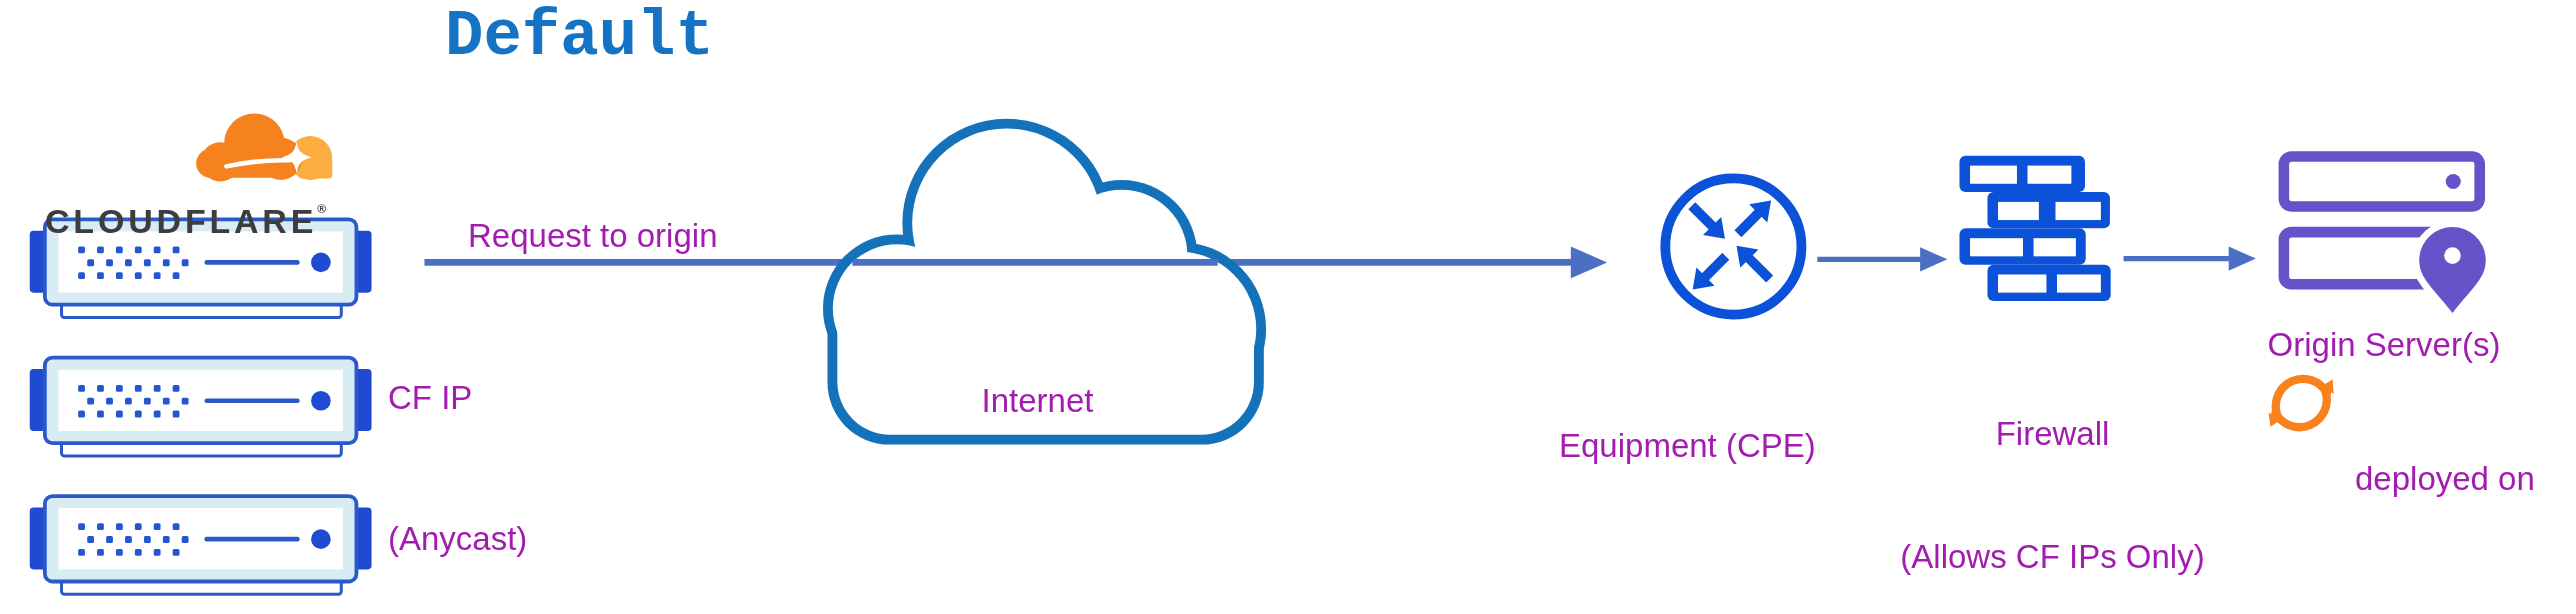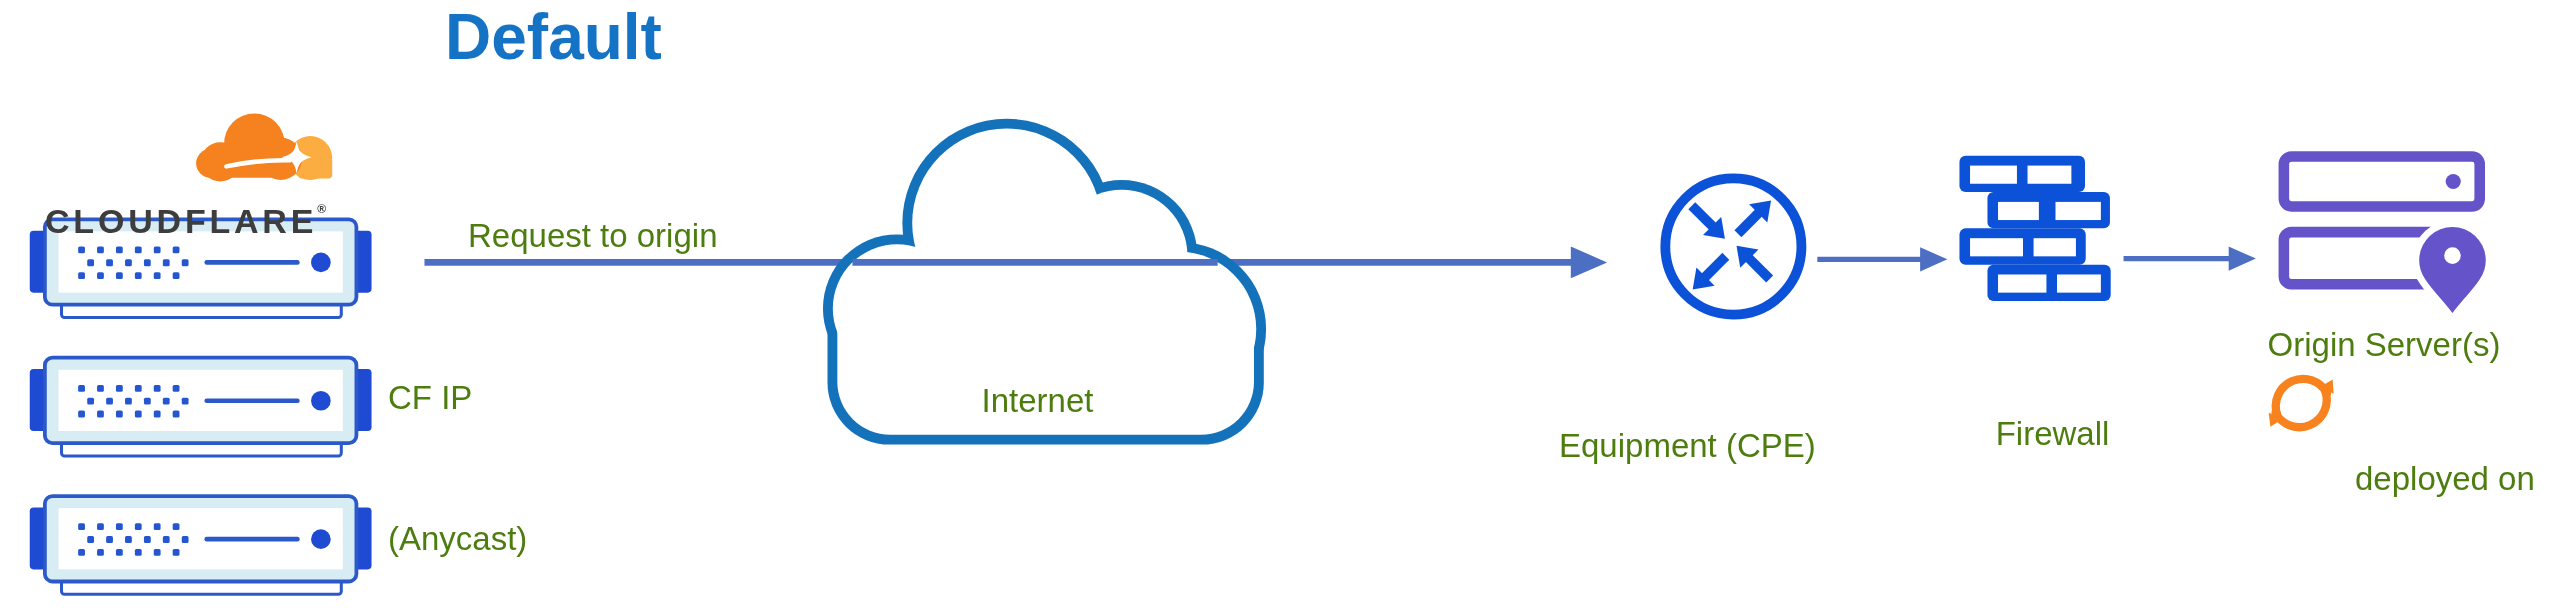--- a/index.html
+++ b/index.html
@@ -5,24 +5,24 @@
   html,body{margin:0;padding:0;background:#ffffff;}
   .stage{
     position:relative;
     width:2576px;
     height:614px;
     background:#ffffff;
     overflow:hidden;
     font-family:"Liberation Sans","DejaVu Sans",sans-serif;
   }
   .layer{position:absolute;left:0;top:0;width:2576px;height:614px;}
-  .txt{position:absolute;color:#4d7c0f;font-size:33px;line-height:42px;white-space:pre;}
+  .txt{position:absolute;color:#a21caf;font-size:33px;line-height:42px;white-space:pre;}
   .title{
     position:absolute;left:445px;top:1.5px;
-    font-size:64px;font-weight:600;color:#1473C4;line-height:1.1;
+    font-size:64px;font-weight:600;color:#1473C4;line-height:1.1;font-family:Liberation Mono, monospace;
   }
   .wordmark{
     position:absolute;left:45px;top:184px;
     font-size:34px;font-weight:bold;letter-spacing:3.8px;
     color:#3E3D3E;line-height:1;margin-top:19px;
   }
   .wordmark sup{font-size:12px;letter-spacing:0;vertical-align:19.7px;}
   .request-label{left:468px;top:215px;}
   .cfip-label{left:388px;top:280px;line-height:47px;}
   .internet-label{left:924px;top:380px;width:227px;text-align:center;}
@@ -190,20 +190,21 @@
   </div>
 
   <div class="txt internet-label">Internet</div>
 
   <div class="txt cpe-label">
     <div>Equipment (CPE)</div>
   </div>
 
   <div class="txt firewall-label">
     <div>Firewall</div>
+    <div>(Allows CF IPs Only)</div>
   </div>
 
   <div class="txt origin-label">Origin Server(s)</div>
 
   <div class="txt cloudflared-note">
     <div>deployed on</div>
     
   </div>
 
 </div>

